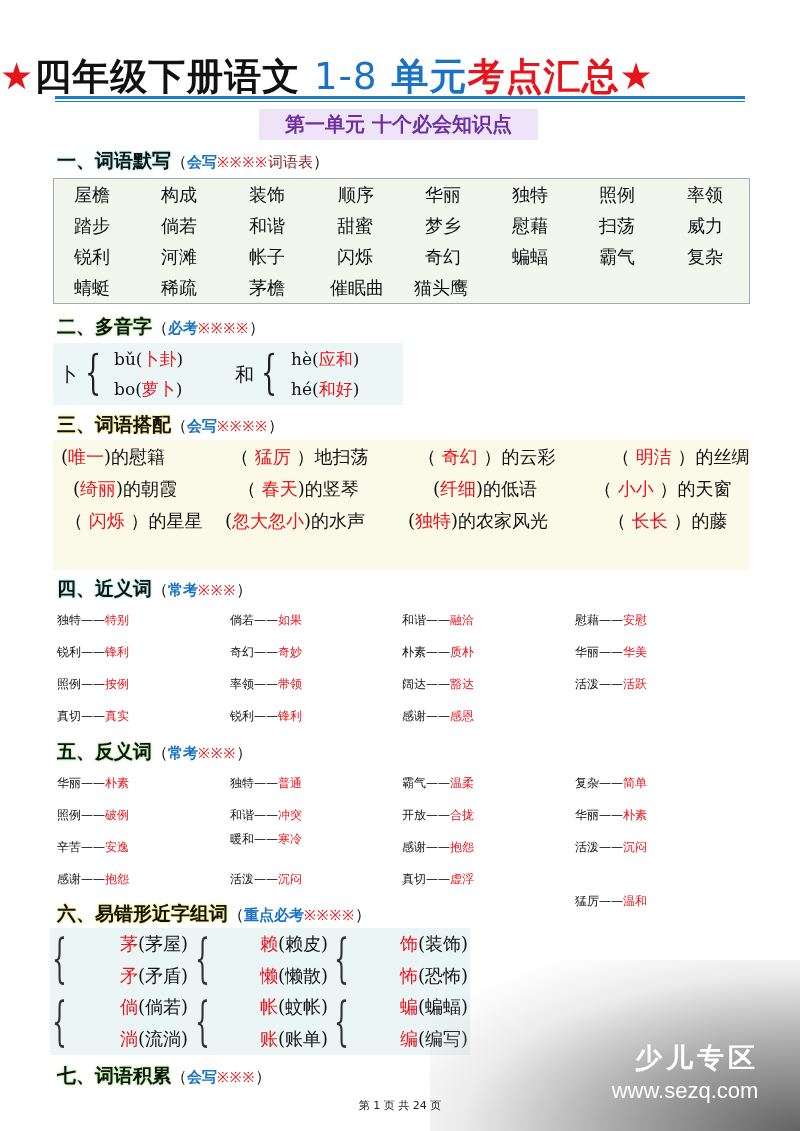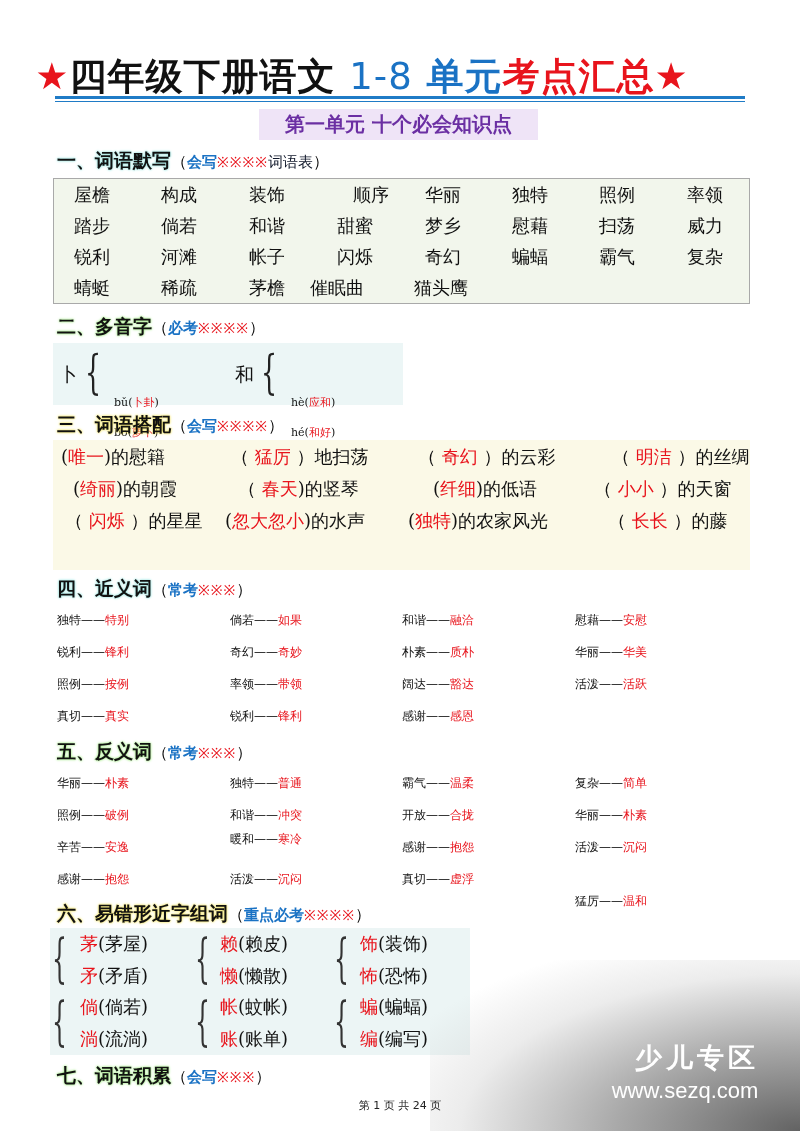--- a/index.html
+++ b/index.html
@@ -1,21 +1,21 @@
 <!DOCTYPE html>
 <html><head>
 <meta charset="utf-8">
 <style>
   html, body { margin:0; padding:0; }
   body {
     width:800px; height:1131px; background:#ffffff; position:relative; overflow:hidden;
     font-family: "DejaVu Serif", "Liberation Serif", serif; color:#111;
   }
   .title {
-    position:absolute; left:0; top:52px; width:724px; text-align:center;
+    position:absolute; left:0; top:52px; width:724px; text-align:left;
     font-family:"DejaVu Sans", sans-serif; font-weight:bold; font-size:37px; line-height:50px; letter-spacing:1px;
   }
   .title .star { color:#e8141c; }
   .title .black { color:#111; }
   .title .blue { color:#1a72c4; font-weight:normal; }
   .title .red { color:#e8141c; }
   .rule1 { position:absolute; left:55px; top:96px; width:690px; height:3px; background:#1f7bc6; }
   .rule2 { position:absolute; left:55px; top:101px; width:690px; height:1px; background:#1f7bc6; }
   .unit {
     position:absolute; left:259px; top:109px; width:279px; height:31px; background:#efe4f7;
@@ -24,51 +24,51 @@
   .sec {
     position:absolute; left:57px; font-family:"DejaVu Serif", serif; font-weight:bold; font-size:19px; line-height:26px; color:#111;
     white-space:nowrap;
   }
   .sec .h { text-shadow: 0 0 3px #9fe7e3, 0 0 2px #9fe7e3; }
   .sec.s2 .h, .sec.s5 .h, .sec.s7 .h { text-shadow: 0 0 3px #a8ec8c, 0 0 2px #a8ec8c; }
   .sec.s3 .h, .sec.s6 .h { text-shadow: 0 0 3px #f4e66a, 0 0 2px #f4e66a; }
   .sec .paren { font-weight:normal; font-size:16px; color:#111; }
   .sec .note { font-size:15px; color:#1a72c4; font-family:"DejaVu Sans", sans-serif; font-weight:bold; }
   .sec .mark { font-size:14px; color:#e8141c; font-weight:normal; letter-spacing:1px; }
-  .sec .green { font-size:15px; color:#0f172a; font-weight:normal; font-family:Liberation Sans, sans-serif; }
+  .sec .green { font-size:15px; color:#7f1d1d; font-weight:normal; font-family:Liberation Sans, sans-serif; }
 
   .vocab {
     position:absolute; left:53px; top:178px; width:697px; height:126px; background:#f2f6ec; border:1px solid #a9a9a9;
     box-sizing:border-box;
   }
   .vocab .cell {
     position:absolute; font-size:18px; line-height:20px; color:#111; white-space:nowrap;
   }
 
   .poly {
     position:absolute; left:53px; top:343px; width:350px; height:62px; background:#ecf6f6;
   }
   .poly .char { position:absolute; font-size:19px; line-height:20px; }
   .poly .brace { position:absolute; font-size:46px; line-height:50px; color:#222; font-weight:lighter; transform:scaleX(0.55); transform-origin:left top; }
-  .poly .line { position:absolute; font-size:11px; line-height:20px; white-space:nowrap;margin-top:44px; }
+  .poly .line { position:absolute; font-size:17px; line-height:20px; white-space:nowrap; }
   .red { color:#e8141c; }
 
   .colloc {
     position:absolute; left:53px; top:440px; width:697px; height:130px; background:#fbf9e7;
   }
   .colloc .row { position:absolute; left:0; width:697px; height:30px; font-size:18px; line-height:30px; white-space:nowrap; }
   .colloc .item { position:absolute; }
 
   .pairs .item { position:absolute; font-size:12px; line-height:22px; white-space:nowrap; }
 
   .shape {
     position:absolute; left:50px; top:928px; width:420px; height:127px; background:#ecf5f5;
   }
   .shape .brace { position:absolute; font-size:52px; line-height:56px; color:#333; font-weight:lighter; transform:scaleX(0.45); transform-origin:left top; }
-  .shape .w { position:absolute; font-size:18px; line-height:22px; white-space:nowrap; }
+  .shape .w { position:absolute; font-size:18px; line-height:22px; white-space:nowrap;margin-left:40px; }
 
   .footer { position:absolute; left:0; top:1098px; width:800px; text-align:center; font-family:"DejaVu Sans", sans-serif; font-size:11px; color:#222; }
   .wm-bg {
     position:absolute; left:430px; top:960px; width:370px; height:171px;
     background: radial-gradient(ellipse at 100% 100%, rgba(90,90,90,0.95) 0%, rgba(140,140,140,0.75) 35%, rgba(200,200,200,0.35) 65%, rgba(255,255,255,0) 85%);
     pointer-events:none;
   }
   .wm-title { position:absolute; left:612px; top:1040px; width:170px; text-align:center; font-family:"DejaVu Sans", sans-serif; font-weight:bold; font-size:27px; color:#ffffff; letter-spacing:4px; }
   .wm-url { position:absolute; left:585px; top:1078px; width:200px; text-align:center; font-family:"Liberation Sans", sans-serif; font-size:22px; color:#ffffff; }
 </style>
@@ -85,21 +85,21 @@
 
 <div class="sec s1" style="top:147px;">
   <span class="h">一、词语默写</span><span class="paren">（</span><span class="note">会写</span><span class="mark">※※※※</span><span class="green">词语表</span><span class="paren">）</span>
 </div>
 
 <div class="vocab">
 
   <span class="cell" style="left:20px;top:6px">屋檐</span>
   <span class="cell" style="left:107px;top:6px">构成</span>
   <span class="cell" style="left:195px;top:6px">装饰</span>
-  <span class="cell" style="left:299px;top:6px">顺序</span>
+  <span class="cell" style="left:284px;top:6px">顺序</span>
   <span class="cell" style="left:371px;top:6px">华丽</span>
   <span class="cell" style="left:458px;top:6px">独特</span>
   <span class="cell" style="left:545px;top:6px">照例</span>
   <span class="cell" style="left:633px;top:6px">率领</span>
 
   <span class="cell" style="left:20px;top:37px">踏步</span>
   <span class="cell" style="left:107px;top:37px">倘若</span>
   <span class="cell" style="left:195px;top:37px">和谐</span>
   <span class="cell" style="left:283px;top:37px">甜蜜</span>
   <span class="cell" style="left:371px;top:37px">梦乡</span>
@@ -112,21 +112,21 @@
   <span class="cell" style="left:195px;top:68px">帐子</span>
   <span class="cell" style="left:283px;top:68px">闪烁</span>
   <span class="cell" style="left:371px;top:68px">奇幻</span>
   <span class="cell" style="left:458px;top:68px">蝙蝠</span>
   <span class="cell" style="left:545px;top:68px">霸气</span>
   <span class="cell" style="left:633px;top:68px">复杂</span>
 
   <span class="cell" style="left:20px;top:99px">蜻蜓</span>
   <span class="cell" style="left:107px;top:99px">稀疏</span>
   <span class="cell" style="left:195px;top:99px">茅檐</span>
-  <span class="cell" style="left:256px;top:99px">催眠曲</span>
+  <span class="cell" style="left:276px;top:99px">催眠曲</span>
   <span class="cell" style="left:360px;top:99px">猫头鹰</span>
 </div>
 
 <div class="sec s2" style="top:313px;">
   <span class="h">二、多音字</span><span class="paren">（</span><span class="note">必考</span><span class="mark">※※※※</span><span class="paren">）</span>
 </div>
 
 <div class="poly">
   <span class="char" style="left:6px;top:21px">卜</span>
   <span class="brace" style="left:32px;top:4px">{</span>

